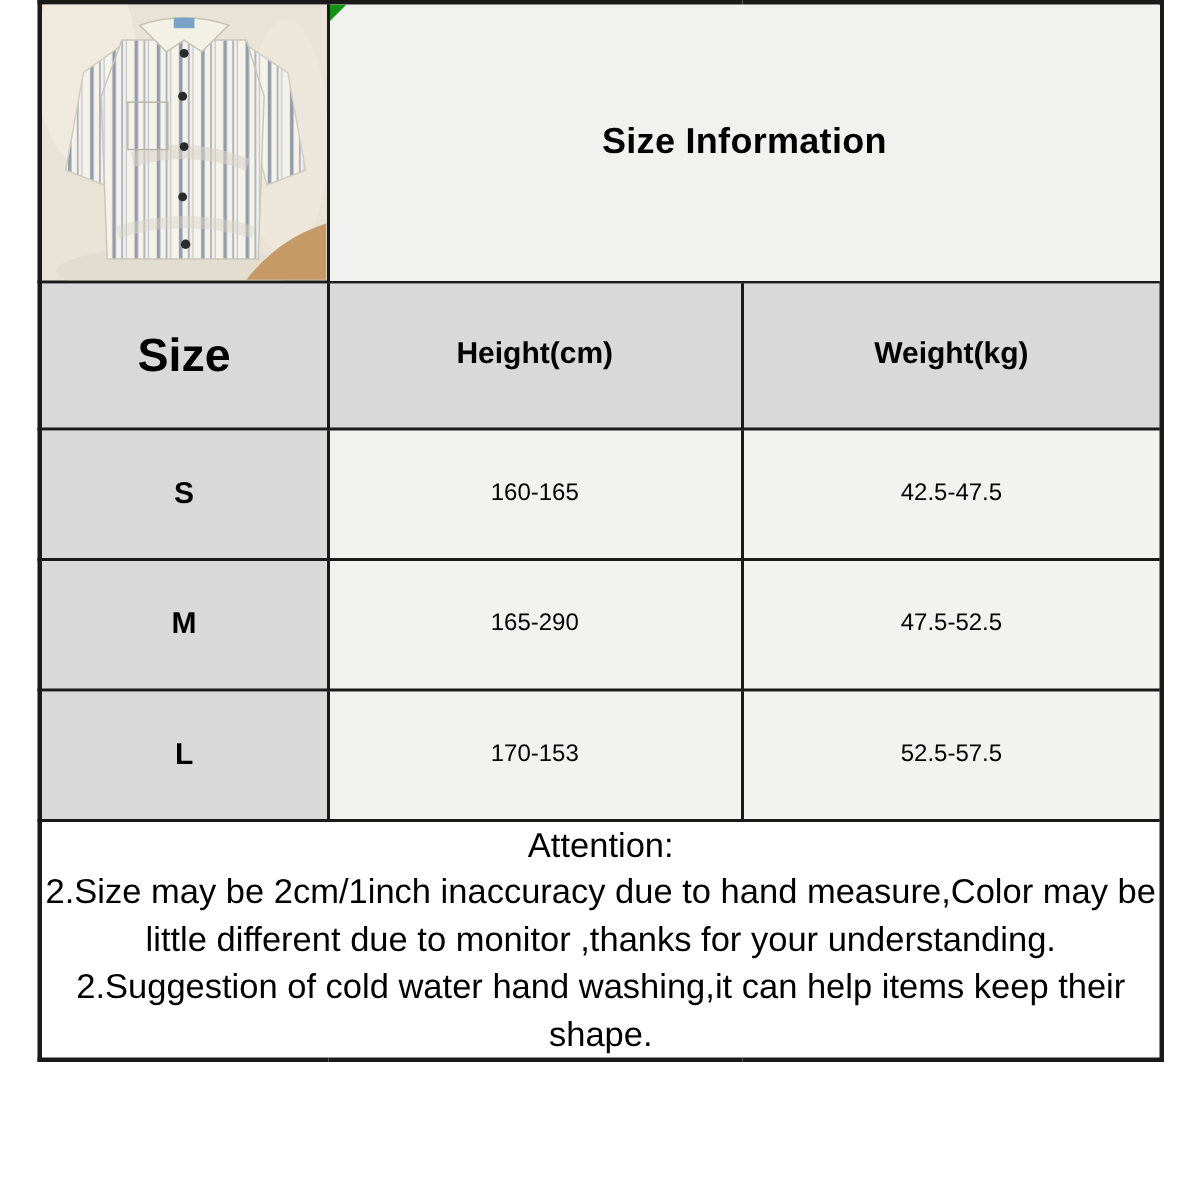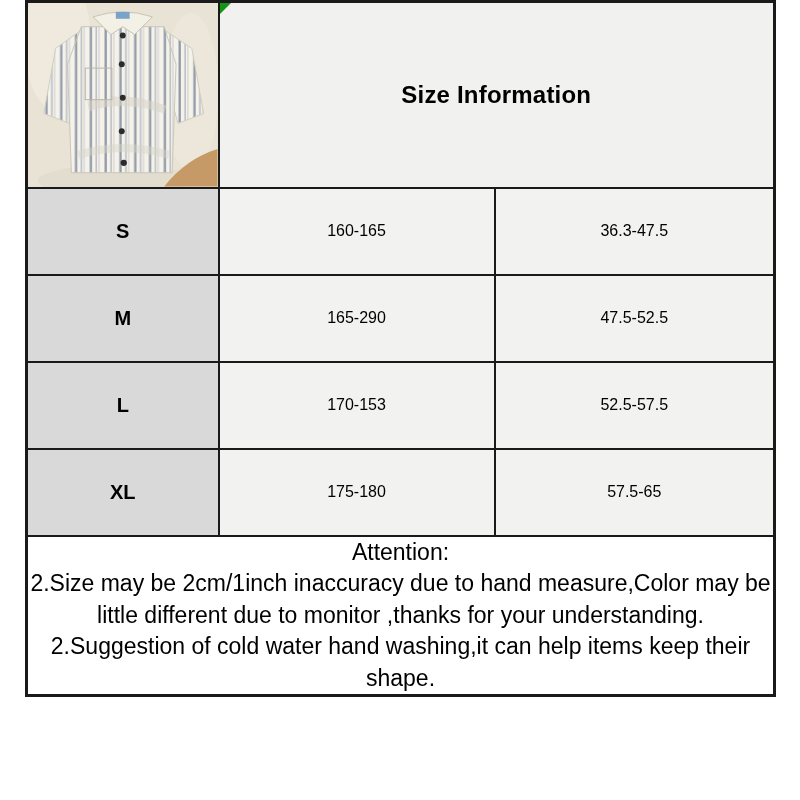--- a/index.html
+++ b/index.html
@@ -141,40 +141,40 @@
           <circle cx="95" cy="130" r="3" fill="#2b2b2b"></circle>
           <circle cx="97" cy="162" r="3.2" fill="#2b2b2b"></circle>
         </svg>
       </td>
       <td class="title-cell" colspan="2">
         <span class="corner-triangle"></span>
         <span>Size Information</span>
       </td>
     </tr>
 
+    <tr>
+      <td class="header-cell size-head">Size</td>
+      <td class="header-cell">Height(cm)</td>
+      <td class="header-cell">Weight(kg)</td>
+    </tr>
 
     <tr class="data-row">
       <td class="size-col">S</td>
       <td class="data-cell">160-165</td>
-      <td class="data-cell">36.3-47.5</td>
+      <td class="data-cell">42.5-47.5</td>
     </tr>
     <tr class="data-row">
       <td class="size-col">M</td>
       <td class="data-cell">165-290</td>
       <td class="data-cell">47.5-52.5</td>
     </tr>
     <tr class="data-row">
       <td class="size-col">L</td>
       <td class="data-cell">170-153</td>
       <td class="data-cell">52.5-57.5</td>
-    </tr>
-    <tr class="data-row">
-      <td class="size-col">XL</td>
-      <td class="data-cell">175-180</td>
-      <td class="data-cell">57.5-65</td>
     </tr>
 
     <tr>
       <td class="attention-cell" colspan="3">
         <div class="attention-line">Attention:</div>
         <div class="attention-line">2.Size may be 2cm/1inch inaccuracy due to hand measure,Color may be little different due to monitor ,thanks for your understanding.</div>
         <div class="attention-line">2.Suggestion of cold water hand washing,it can help items keep their shape.</div>
       </td>
     </tr>
   </tbody>

